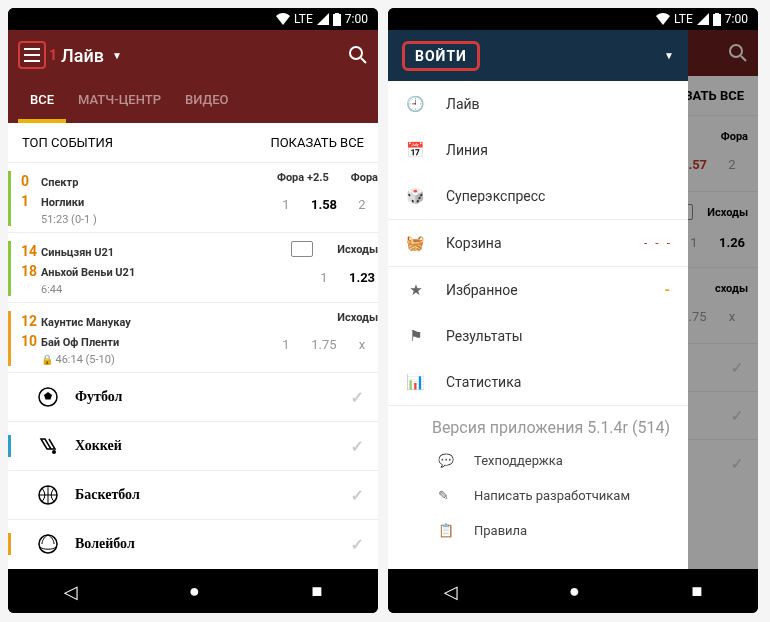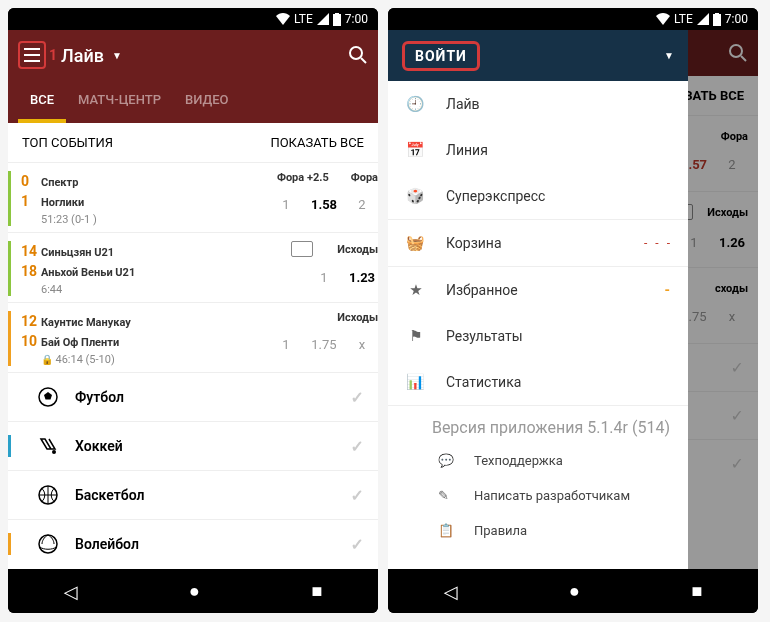--- a/index.html
+++ b/index.html
@@ -25,21 +25,21 @@
   .team-row { display: flex; align-items: baseline; padding: 2px 0; }
   .score { width: 20px; font-weight: 700; font-size: 14px; }
   .tname { font-size: 11px; font-weight: 700; color: #333; }
   .mtime { font-size: 11px; color: #888; padding-left: 20px; margin-top: 2px; }
   .odds { display: flex; flex-direction: column; align-items: flex-end; gap: 8px; min-width: 108px; }
   .odds-lbl { font-size: 11px; font-weight: 700; color: #333; display: flex; gap: 22px; margin-left: 14px; }
   .odds-cells { display: flex; gap: 6px; }
   .ocell { width: 32px; height: 24px; display: flex; align-items: center; justify-content: center; font-size: 13px; color: #999; }
   .ocell.strong { color: #000; font-weight: 700; }
   .ocell.red { color: #c0392b; font-weight: 700; }
-  .sport-row { border-top: 1px solid #eee; display: flex; align-items: center; padding: 13px 14px; font-size: 14px; font-weight: 600; gap: 16px; cursor: pointer; }
+  .sport-row { border-top: 1px solid #eee; display: flex; align-items: center; padding: 13px 14px; font-size: 14px; font-weight: 600; gap: 16px; cursor: pointer; font-family: Liberation Serif, serif; }
   .sport-ic { width: 22px; height: 22px; display: flex; align-items: center; justify-content: center; }
   .sport-stripe { width: 3px; height: 22px; margin-right: 10px; margin-left: -14px; }
   .chk { margin-left: auto; color: #ccc; font-size: 16px; }
   .navbar { height: 44px; background: #000; display: flex; align-items: center; justify-content: space-around; color: #fff; }
   .navbar span { font-size: 18px; cursor: pointer; }
 
   
   .dim { position: relative; flex: 1; }
   .dimmed { position: absolute; inset: 0; background: rgba(0,0,0,0.4); }
   .drawer { position: absolute; top: 0; left: 0; width: 300px; height: 100%; background: #fff; display: flex; flex-direction: column; z-index: 5; }

